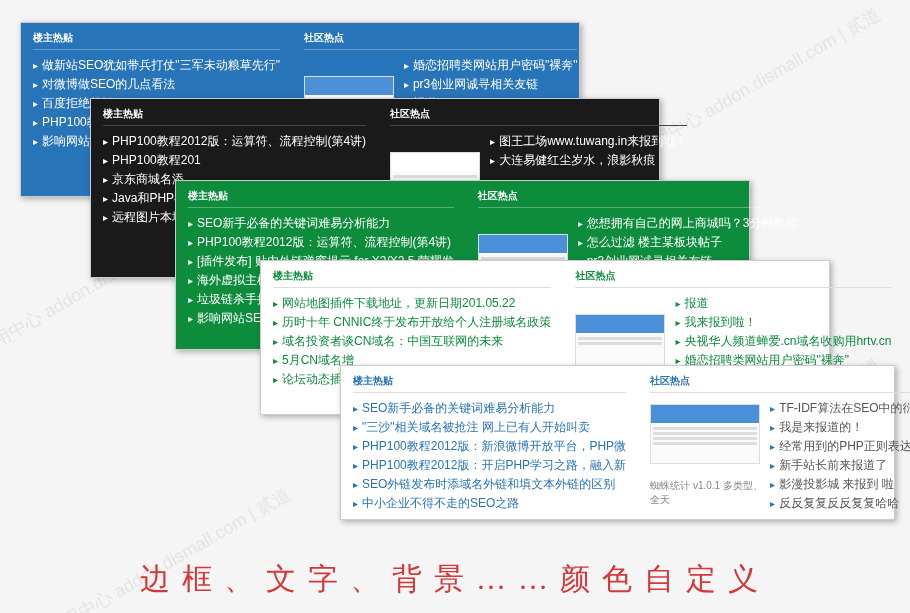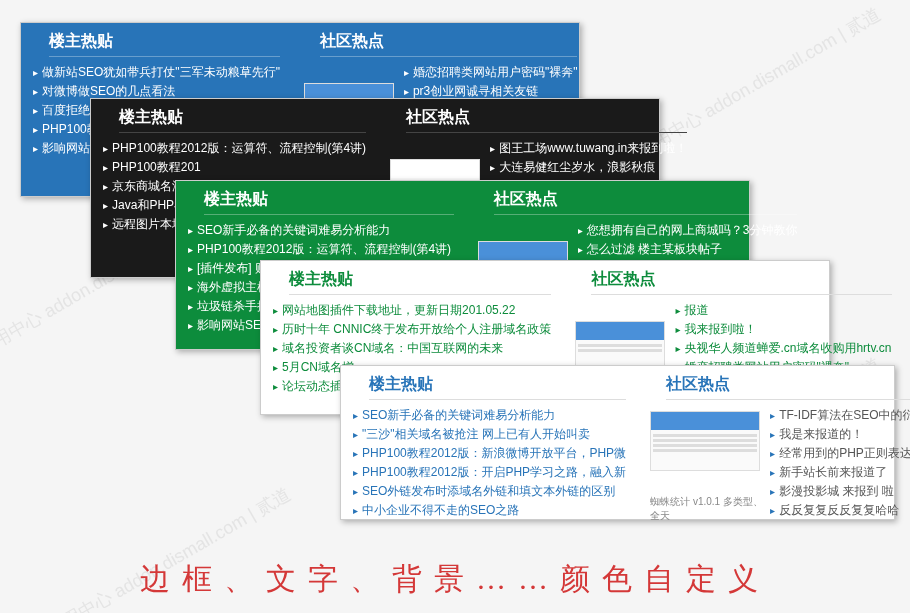--- a/index.html
+++ b/index.html
@@ -46,25 +46,24 @@
     .thumb-header {
       height: 18px;
       background: #4a90d9;
       display: flex;
       align-items: center;
       padding: 0 4px;
     }
     .thumb-body { flex: 1; background: #fafafa; padding: 2px; }
     .thumb-line { height: 3px; background: #ddd; margin: 2px 0; }
     h4 {
-      font-size: 16px;
+      font-size: 10px;
       font-weight: bold;
       margin-bottom: 6px;
       padding-bottom: 4px;
-      margin-left: 16px;
     }
     ul { list-style: none; }
     li {
       line-height: 18px;
       white-space: nowrap;
       overflow: hidden;
       text-overflow: ellipsis;
     }
     li::before {
       content: "▸";
@@ -264,21 +263,21 @@
         <div style="flex:0 0 120px">
           <div class="thumb" style="width:110px;height:60px;margin-top:5px">
             <div class="thumb-header"></div>
             <div class="thumb-body">
                 <div class="thumb-line"></div>
                 <div class="thumb-line"></div>
                 <div class="thumb-line"></div>
                 <div class="thumb-line"></div>
               </div>
           </div>
-          <div style="font-size:10px;color:#888;margin-top:24px">蜘蛛统计 v1.0.1 多类型、全天</div>
+          <div style="font-size:10px;color:#888;margin-top:15px">蜘蛛统计 v1.0.1 多类型、全天</div>
         </div>
         <ul class="rlist">
           <li>TF-IDF算法在SEO中的衍生应用</li>
           <li>我是来报道的！</li>
           <li>经常用到的PHP正则表达式</li>
           <li>新手站长前来报道了</li>
           <li>影漫投影城 来报到 啦</li>
           <li>反反复复反反复复哈哈</li>
         </ul>
       </div>

